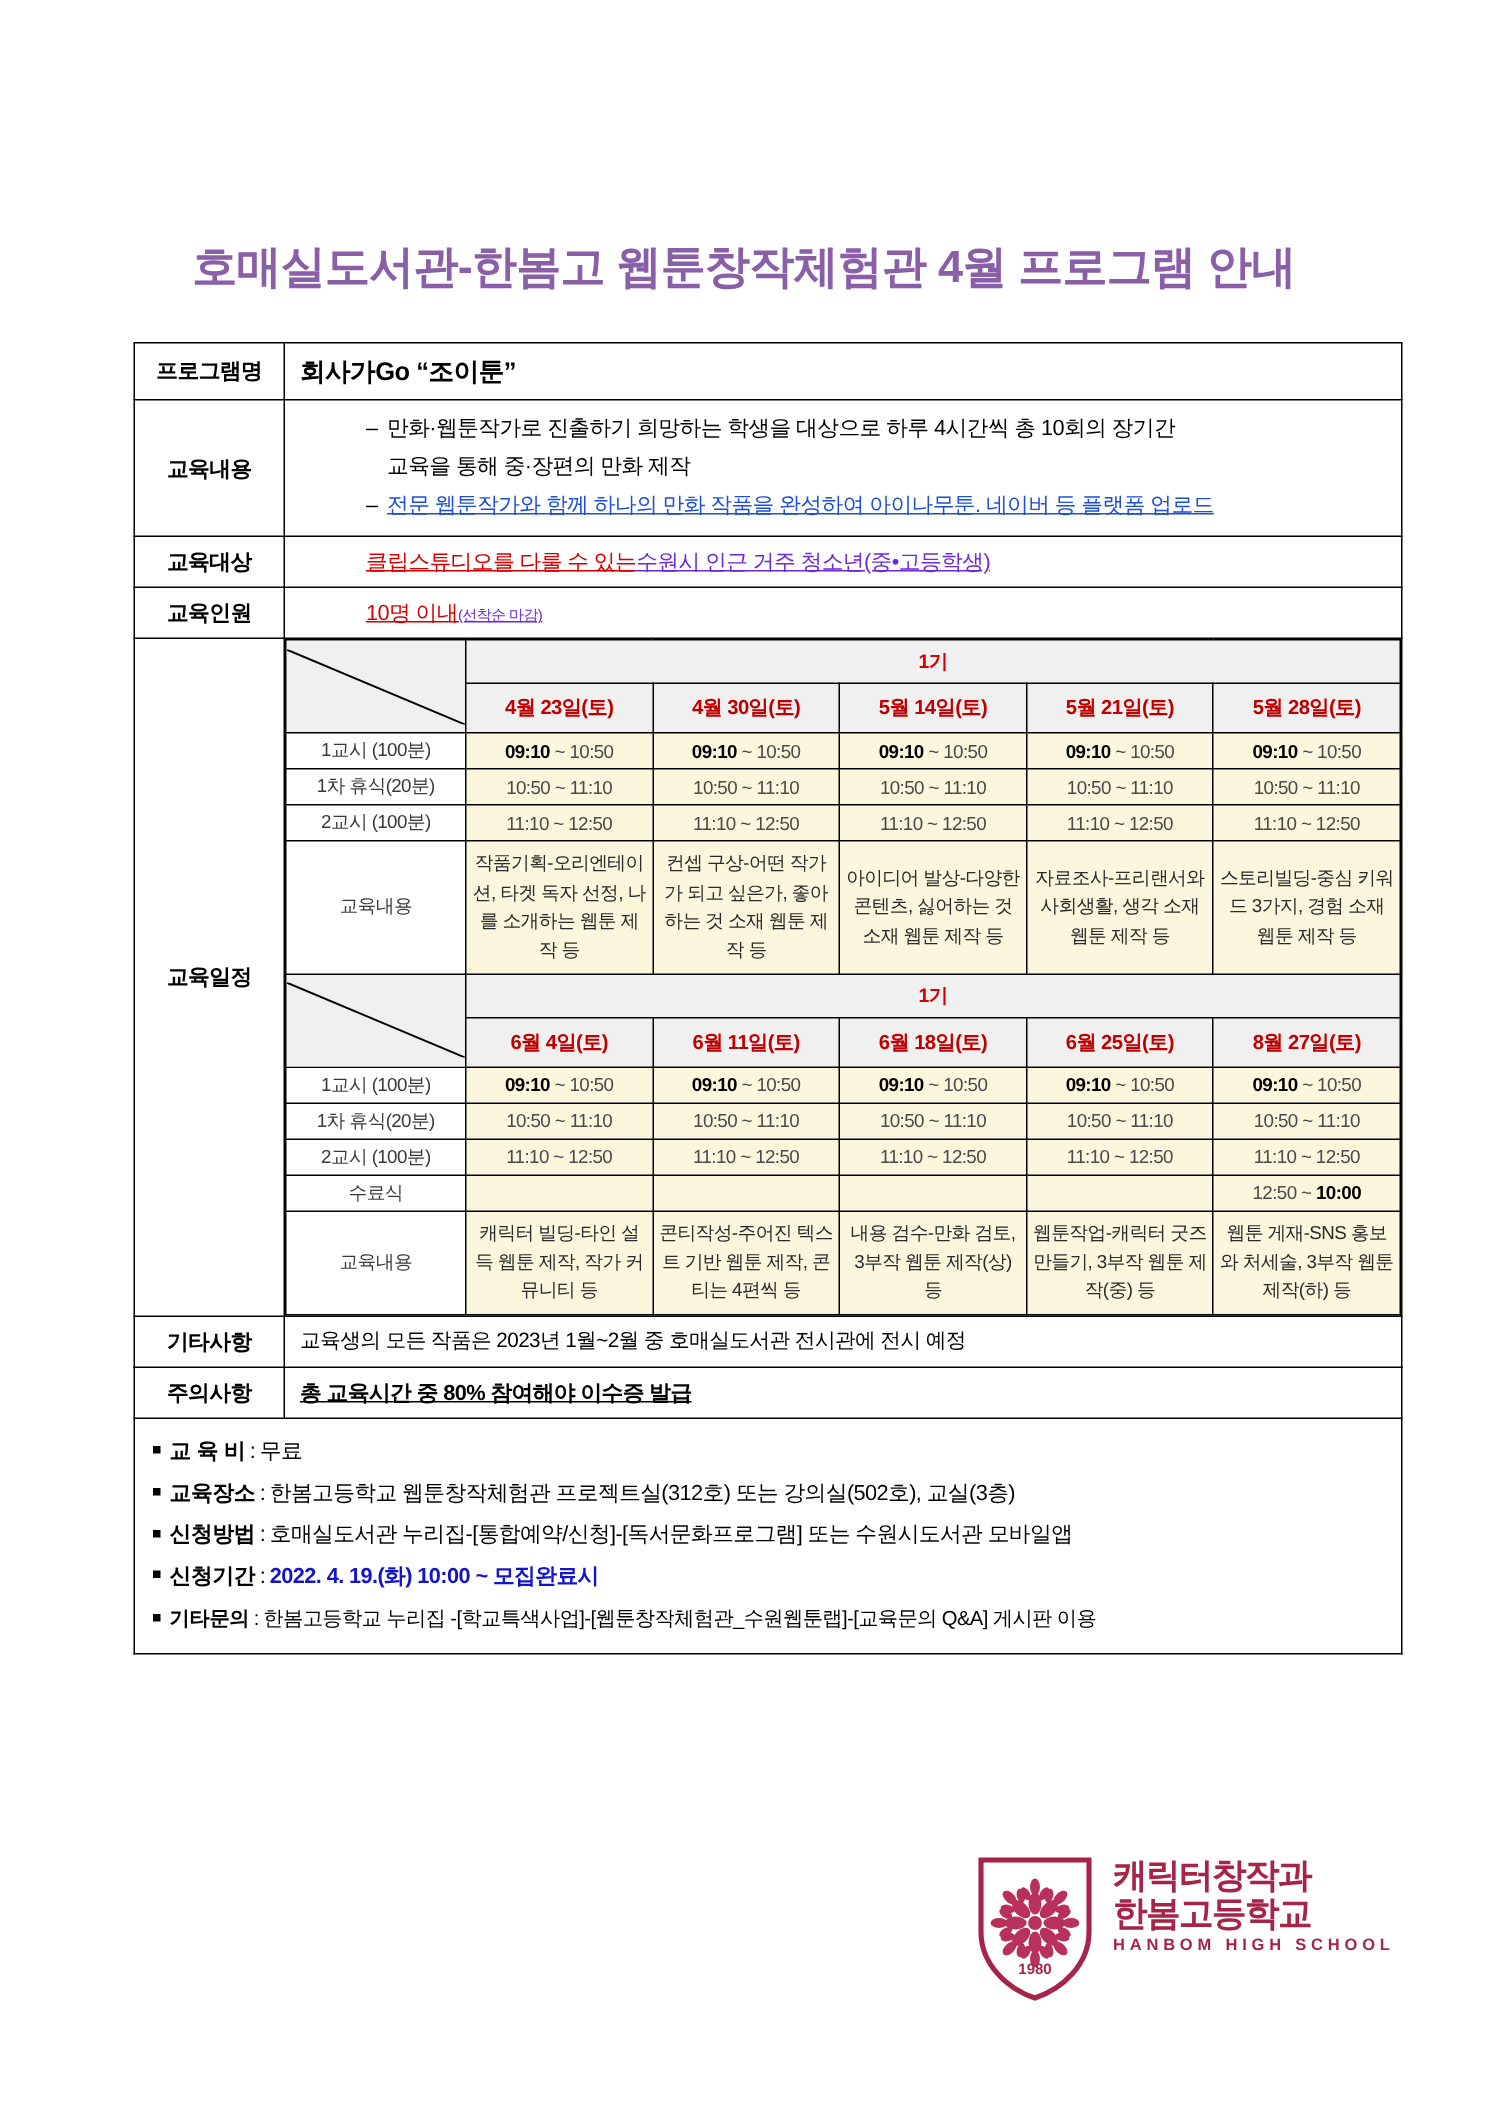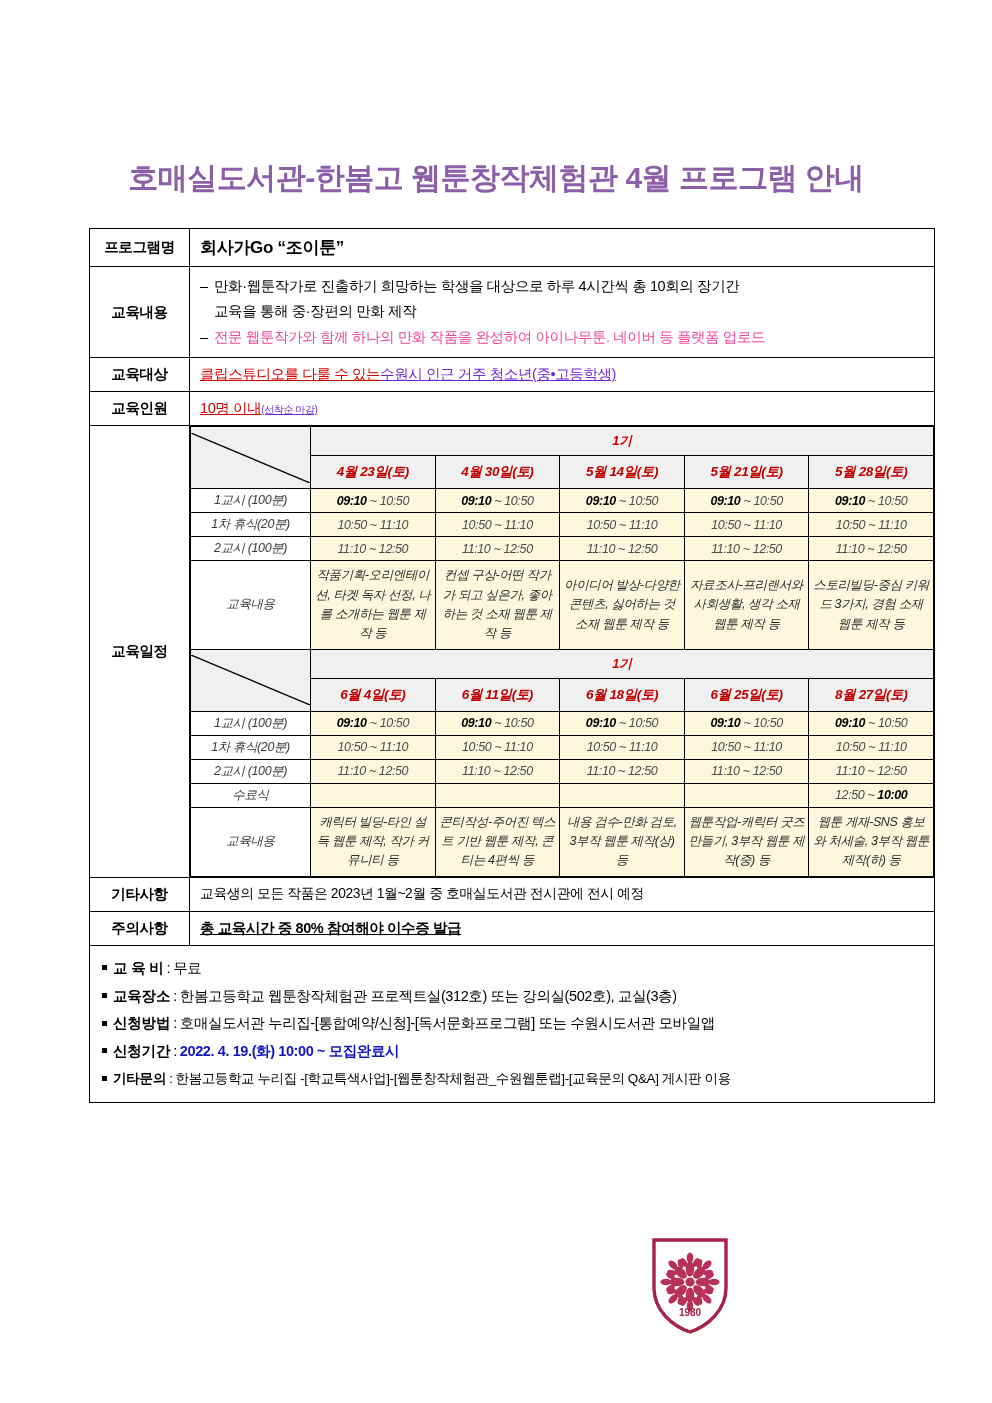--- a/index.html
+++ b/index.html
@@ -69,37 +69,37 @@
     font-size: 17px;
     font-weight: bold;
     color: #000000;
     letter-spacing: -0.3px;
   }
 
   .edu-line {
     line-height: 1.75;
     white-space: nowrap;
     font-size: 14.5px;
+    margin-left: 44px;
   }
   .edu-line .dash { display: inline-block; width: 14px; }
   .edu-line .indent { display: inline-block; width: 14px; }
-  .u-green { color: #ec4899; }
-  .u-red { color: #D40000; text-decoration: underline; }
+  .u-green { color: #1d4ed8; text-decoration: underline; }
+  .u-red { color: #D40000; text-decoration: underline; margin-left: 44px; }
   .u-blue { color: #6d28d9; text-decoration: underline; }
   .u-blk { color: #000000; text-decoration: underline; font-weight: bold; }
   .t-blue { color: #1414C8; }
   .small-blue { font-size: 10px; }
 
   
   .sched-wrap { padding: 0 !important; }
   .sched {
     width: 100%;
     border-collapse: collapse;
     table-layout: fixed;
-    font-style: italic;
   }
   .sched td {
     border: 1px solid #000000;
     font-size: 12.5px;
     text-align: center;
     padding: 3px 2px;
     letter-spacing: -0.4px;
     color: #3a3a3a;
   }
   .sched .rowlbl {
@@ -471,15 +471,20 @@
         </g>
         <g transform="rotate(315)">
           <ellipse cx="0" cy="-13" rx="4.3" ry="7.4"></ellipse>
           <ellipse cx="0" cy="-24" rx="3.3" ry="5.6"></ellipse>
           <ellipse cx="-6.2" cy="-19.5" rx="2.7" ry="4.8" transform="rotate(-32 -6.2 -19.5)"></ellipse>
           <ellipse cx="6.2" cy="-19.5" rx="2.7" ry="4.8" transform="rotate(32 6.2 -19.5)"></ellipse>
         </g>
       </g>
       <text x="42" y="80" text-anchor="middle" font-family="Liberation Sans, sans-serif" font-size="10" font-weight="bold" fill="#A62447">1980</text>
     </svg>
+    <div class="logo-text">
+      <div class="logo-kr1">캐릭터창작과</div>
+      <div class="logo-kr2">한봄고등학교</div>
+      <div class="logo-en">HANBOM HIGH SCHOOL</div>
+    </div>
   </div>
 
 </div>
 
 </body></html>

